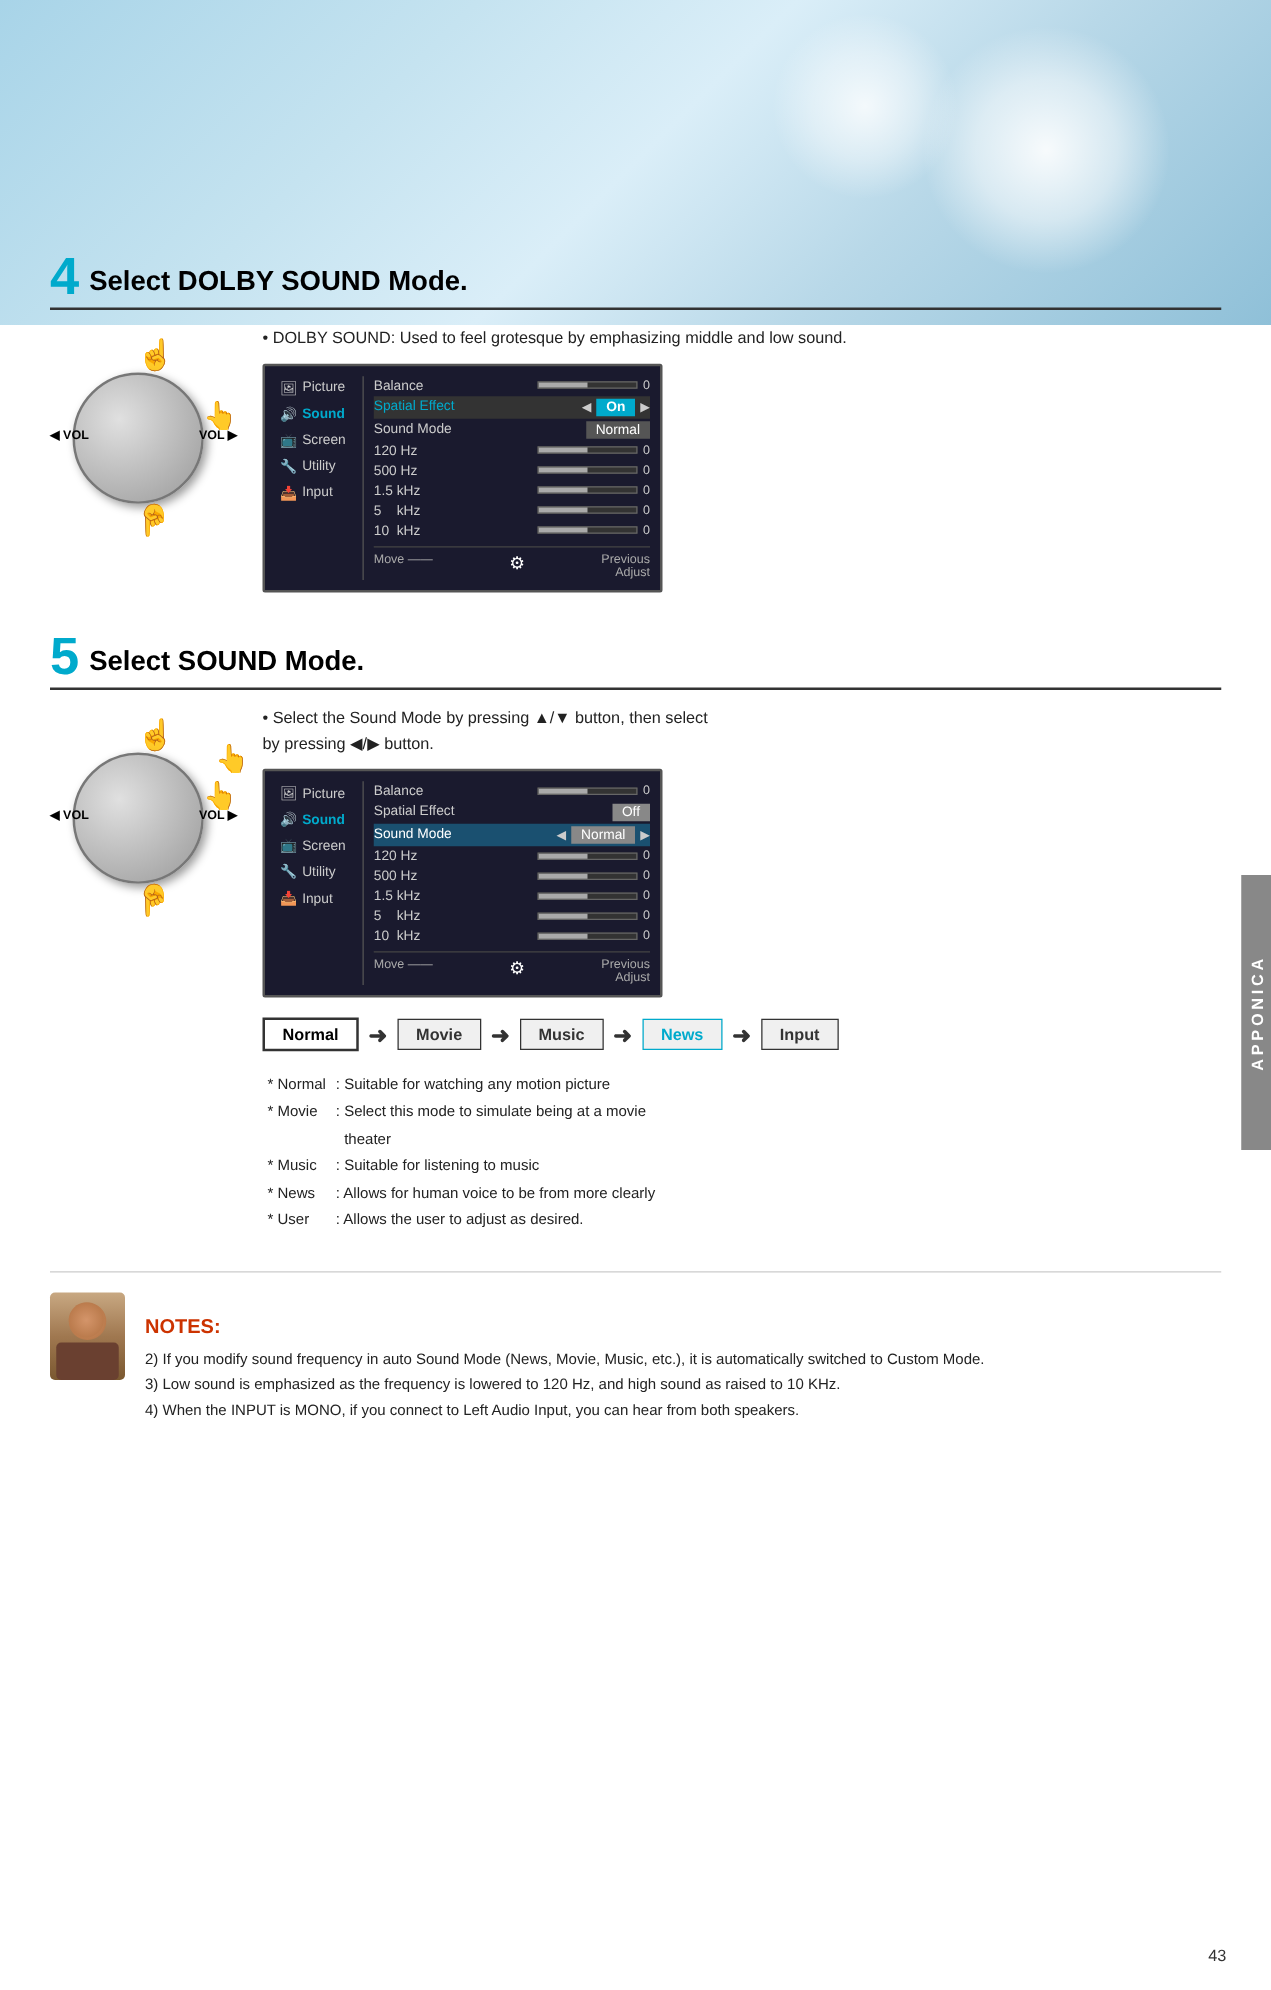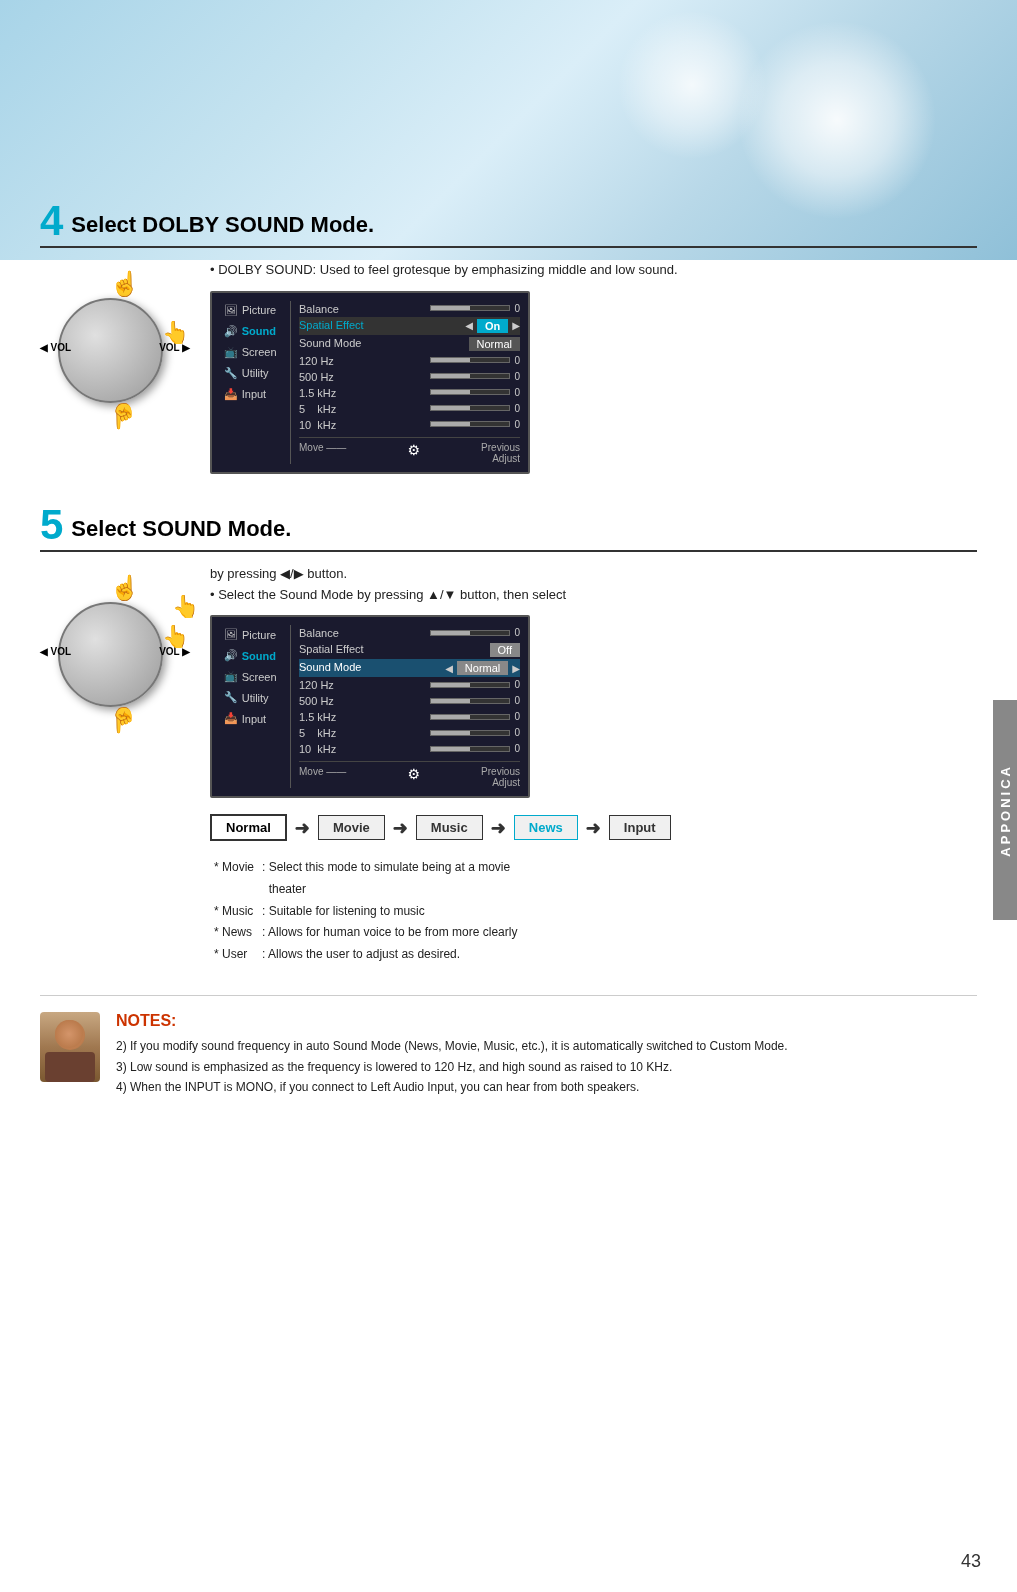--- a/index.html
+++ b/index.html
@@ -292,20 +292,21 @@
 
     .notes-content {
       flex: 1;
     }
 
     .notes-title {
       font-size: 16px;
       font-weight: bold;
       color: #cc3300;
       margin-bottom: 6px;
+      margin-top: 19px;
     }
 
     .notes-list {
       font-size: 12px;
       line-height: 1.7;
       color: #222;
     }
 
     
     .right-sidebar {
@@ -531,22 +532,22 @@
           <div style="position:absolute; top:72px; left:0; font-size:10px; font-weight:bold;">◀ VOL</div>
           <div style="position:absolute; top:72px; right:0; font-size:10px; font-weight:bold;">VOL ▶</div>
           <div style="position:absolute; top:50px; right:0; font-size:22px;">👆</div>
           <div style="position:absolute; top:20px; right:-10px; font-size:22px;">👆</div>
           <div style="position:absolute; bottom:0; left:68px; font-size:24px; transform:rotate(180deg);">☝</div>
         </div>
       </div>
 
       <div class="section-body-right">
         <div class="section-instr">
+          <p>• Select the Sound Mode by pressing ▲/▼ button, then select</p>
           <p>by pressing ◀/▶ button.</p>
-          <p>• Select the Sound Mode by pressing ▲/▼ button, then select</p>
         </div>
 
         <div class="tv-menu">
           <div class="tv-menu-inner">
             <div class="tv-sidebar">
               <div class="tv-sidebar-item">
                 <span style="font-size:11px;">🖼</span>
                 <span>Picture</span>
               </div>
               <div class="tv-sidebar-item active" style="color:#00aacc;">
@@ -664,20 +665,24 @@
           <div class="sound-mode-btn">Music</div>
           <span class="sound-mode-arrow">➜</span>
           <div class="sound-mode-btn" style="color:#00aacc; border-color:#00aacc;">News</div>
           <span class="sound-mode-arrow">➜</span>
           <div class="sound-mode-btn">Input</div>
         </div>
 
         <div class="mode-descriptions">
           <table>
             <tbody>
+                <tr>
+              <td>* Normal</td>
+              <td>: Suitable for watching any motion picture</td>
+            </tr>
             <tr>
               <td>* Movie</td>
               <td>: Select this mode to simulate being at a movie</td>
             </tr>
             <tr>
               <td></td>
               <td>&nbsp;&nbsp;theater</td>
             </tr>
             <tr>
               <td>* Music</td>
@@ -713,13 +718,13 @@
       </div>
     </div>
   </div>
 
 </div>
 
 <div class="right-sidebar" style="position:fixed; right:0; top:700px; width:24px; height:220px; background:#888; display:flex; flex-direction:column; align-items:center; justify-content:center;">
   <div class="right-sidebar-text">APPONICA</div>
 </div>
 
-<div class="page-number" style="position:fixed; bottom:20px; right:36px; font-size:18px; color:#333;">43</div>
+<div class="page-number" style="position:fixed; bottom:20px; right:36px; font-size:13px; color:#333;">43</div>
 
 </body></html>

